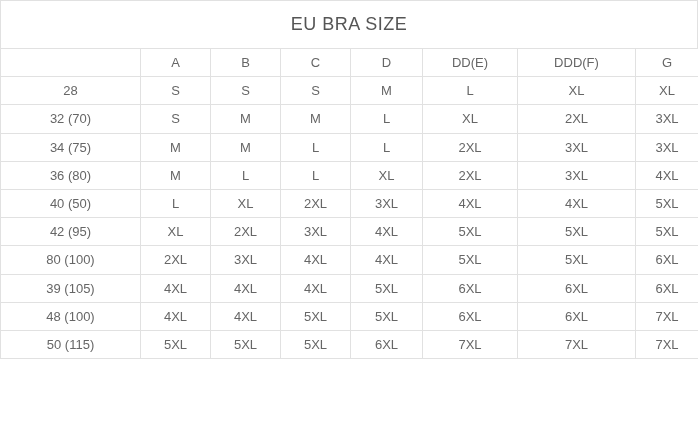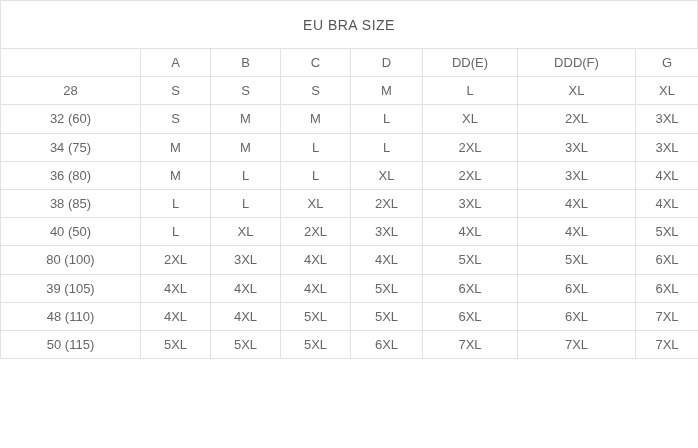--- a/index.html
+++ b/index.html
@@ -17,21 +17,21 @@
     width: 698px;
   }
   .title-row {
     box-sizing: border-box;
     height: 48px;
     border: 1px solid #e1e1e1;
     border-bottom: none;
     display: flex;
     align-items: center;
     justify-content: center;
-    font-size: 14px;
+    font-size: 18px;
     color: #555555;
     letter-spacing: 0.5px;
   }
   table.size-table {
     border-collapse: collapse;
     table-layout: fixed;
     width: 698px;
   }
   .size-table th,
   .size-table td {
@@ -89,21 +89,21 @@
           <td>28</td>
           <td>S</td>
           <td>S</td>
           <td>S</td>
           <td>M</td>
           <td>L</td>
           <td>XL</td>
           <td>XL</td>
         </tr>
         <tr>
-          <td>32 (60)</td>
+          <td>32 (70)</td>
           <td>S</td>
           <td>M</td>
           <td>M</td>
           <td>L</td>
           <td>XL</td>
           <td>2XL</td>
           <td>3XL</td>
         </tr>
         <tr>
           <td>34 (75)</td>
@@ -119,37 +119,37 @@
           <td>36 (80)</td>
           <td>M</td>
           <td>L</td>
           <td>L</td>
           <td>XL</td>
           <td>2XL</td>
           <td>3XL</td>
           <td>4XL</td>
         </tr>
         <tr>
-          <td>38 (85)</td>
-          <td>L</td>
-          <td>L</td>
-          <td>XL</td>
-          <td>2XL</td>
-          <td>3XL</td>
-          <td>4XL</td>
-          <td>4XL</td>
-        </tr>
-        <tr>
           <td>40 (50)</td>
           <td>L</td>
           <td>XL</td>
           <td>2XL</td>
           <td>3XL</td>
           <td>4XL</td>
           <td>4XL</td>
+          <td>5XL</td>
+        </tr>
+        <tr>
+          <td>42 (95)</td>
+          <td>XL</td>
+          <td>2XL</td>
+          <td>3XL</td>
+          <td>4XL</td>
+          <td>5XL</td>
+          <td>5XL</td>
           <td>5XL</td>
         </tr>
         <tr>
           <td>80 (100)</td>
           <td>2XL</td>
           <td>3XL</td>
           <td>4XL</td>
           <td>4XL</td>
           <td>5XL</td>
           <td>5XL</td>
@@ -159,21 +159,21 @@
           <td>39 (105)</td>
           <td>4XL</td>
           <td>4XL</td>
           <td>4XL</td>
           <td>5XL</td>
           <td>6XL</td>
           <td>6XL</td>
           <td>6XL</td>
         </tr>
         <tr>
-          <td>48 (110)</td>
+          <td>48 (100)</td>
           <td>4XL</td>
           <td>4XL</td>
           <td>5XL</td>
           <td>5XL</td>
           <td>6XL</td>
           <td>6XL</td>
           <td>7XL</td>
         </tr>
         <tr>
           <td>50 (115)</td>

